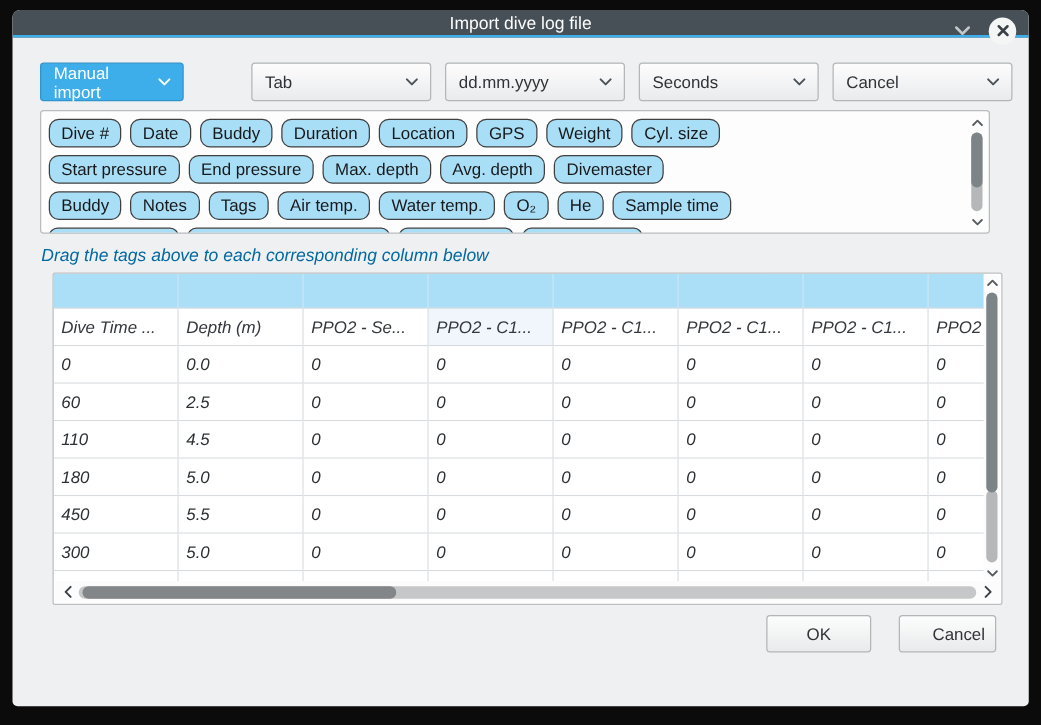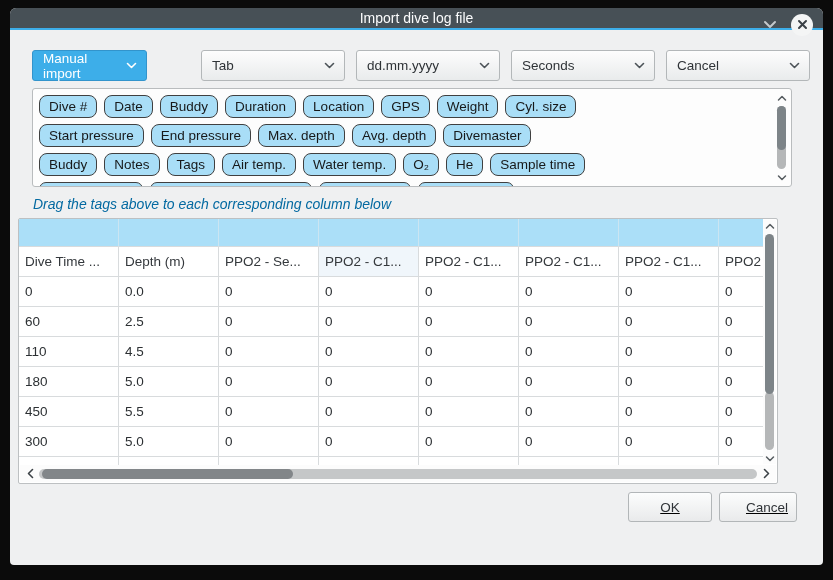--- a/index.html
+++ b/index.html
@@ -45,22 +45,22 @@
   .sb-thumb { position:absolute; left:2px; width:9px; border-radius:5px; background:#7d8488; cursor:grab; }
 
   .tag-pool .vscroll { right:3px; top:3px; bottom:3px; }
   .tag-pool .sb-track { top:14px; bottom:14px; }
   .tag-pool .sb-thumb { top:14px; height:44px; }
 
   
   .instruction { margin:9px 0 0 23px; font-size:14px; color:#0369a1;font-style:italic; }
 
   
-  .table-wrap { position:relative; margin:6px 0 0 8px; width:760px; height:266px;
-                background:#ffffff; border:1px solid #bdc0c2; border-radius:2px; overflow:hidden; }
+  .table-wrap { position:relative; margin:6px 0 0 32px; width:760px; height:266px;
+                background:#ffffff; border:1px solid #bdc0c2; border-radius:2px; overflow:hidden;font-style:italic; }
   .grid-clip { position:absolute; left:0; top:0; right:14px; bottom:18px; overflow:hidden; }
   .grid { width:800px; }
   .row { display:flex; height:30px; }
   .row.droprow { height:28px; }
   .row.partialrow { height:10px; }
   .cell { width:100px; flex:0 0 100px; border-right:1px solid #d8dbdd; border-bottom:1px solid #d8dbdd;
           font-size:13.5px; color:#2c3033; display:flex; align-items:center; padding-left:6px;
           overflow:hidden; white-space:nowrap; background:#fff; }
   .drop-cell { background:#abdff8; border-right:1px solid #cbe5f2; border-bottom:1px solid #d8dbdd; }
   .header-cell { color:#34383c; }
@@ -70,21 +70,21 @@
   .table-wrap .sb-track { top:172px; bottom:14px; }
   .table-wrap .sb-thumb { top:14px; height:160px; }
 
   .hscroll { position:absolute; left:1px; right:1px; bottom:1px; height:17px; background:#fcfcfc;
              display:flex; align-items:center; padding:0 4px; }
   .hscroll .sb-left,.hscroll .sb-right { width:12px; height:14px; display:flex; align-items:center; justify-content:center; cursor:pointer; }
   .htrack { flex:1; height:10px; border-radius:5px; background:#c5c7c8; position:relative; margin:0 3px; }
   .hthumb { position:absolute; left:3px; top:0; width:35%; height:10px; border-radius:5px; background:#828689; cursor:grab; }
 
   
-  .footer { display:flex; justify-content:flex-end; margin:8px 26px 0 0; gap:7px;text-decoration:underline; }
+  .footer { display:flex; justify-content:flex-end; margin:8px 26px 0 0; gap:22px; }
   .btn { height:30px; border:1px solid #b2b6b8; border-radius:3px;
          background:linear-gradient(#fcfdfd,#e9eaeb); font-size:13.5px; color:#2f3337;
          display:flex; align-items:center; justify-content:center; cursor:pointer; }
   .btn-ok { width:84px; } .btn-cancel { width:78px;padding-left:18px; }
 </style>
 </head>
 <body>
 
 <div class="stage">
   <div class="window">

